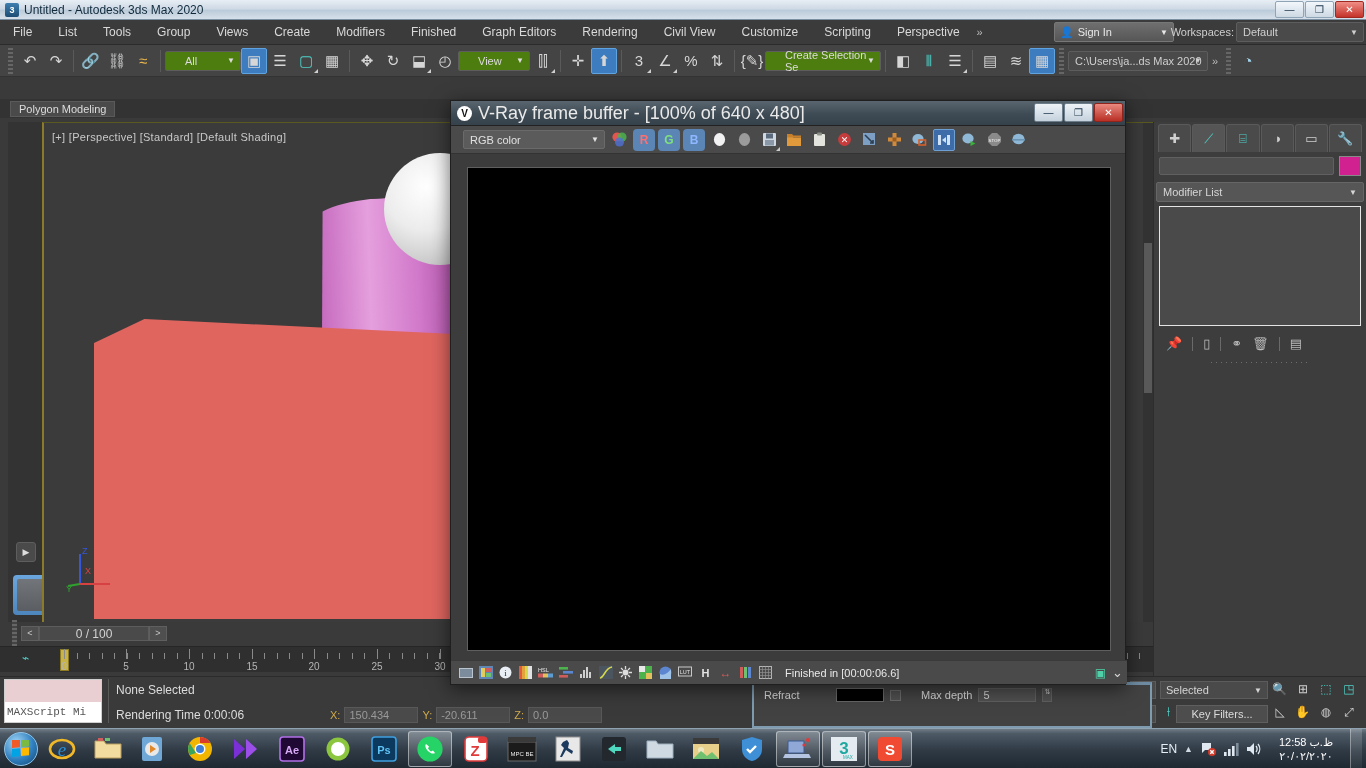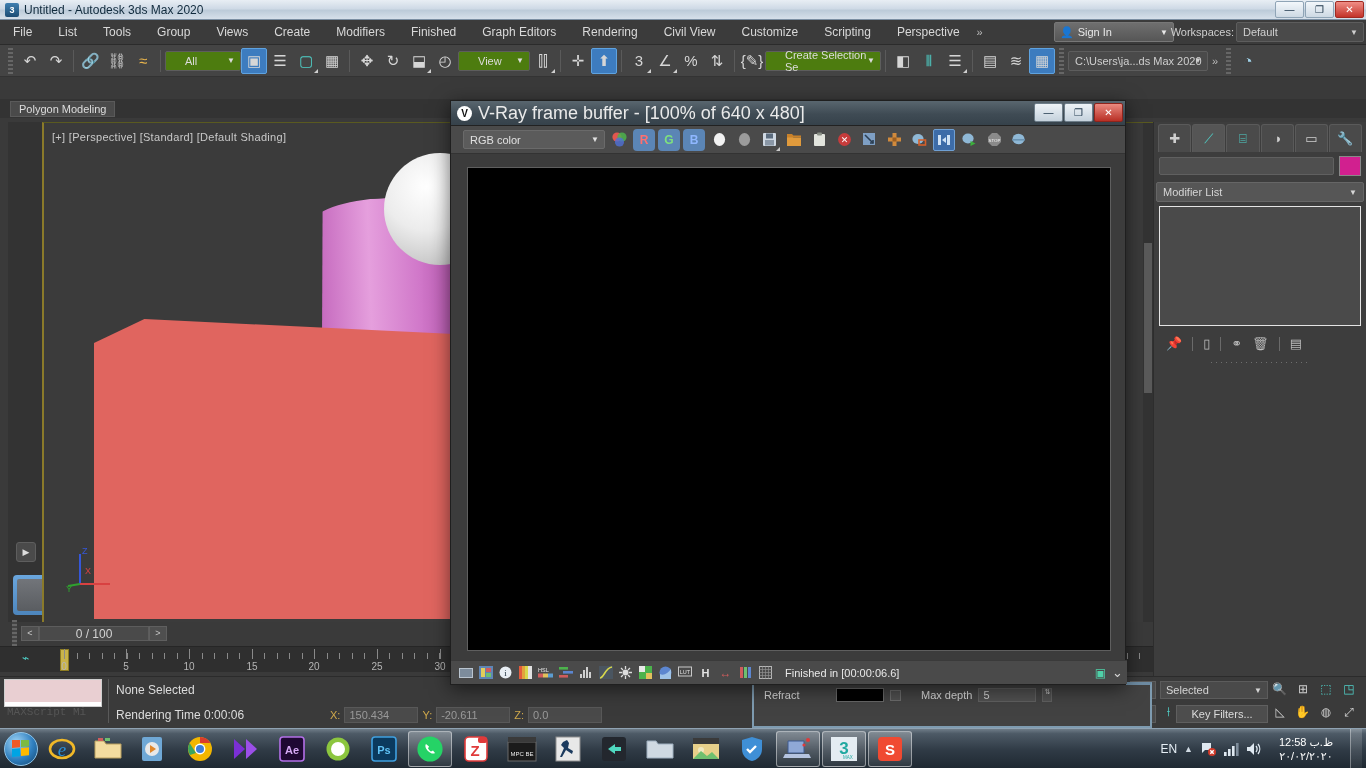--- a/index.html
+++ b/index.html
@@ -192,21 +192,21 @@
     position:absolute; left:60px; top:2px; width:9px; height:22px;
     background:#c8b34a; border:1px solid #8d7c22;
   }
 
   
   .statusarea{
     position:absolute; left:0; top:676px; width:1366px; height:52px;
     background:#3a3a3a; border-top:1px solid #2b2b2b;
   }
   .maxscript{
-    position:absolute; left:4px; top:2px; width:98px; height:28px;
+    position:absolute; left:4px; top:2px; width:98px; height:44px;
     border:1px solid #cfcfcf; background:#fff;
   }
   .maxscript .pink{ height:22px; background:#e9cfd2; }
   .maxscript .lbl{
     height:20px; font-family:"Liberation Mono", monospace; font-size:11px;
     color:#555; padding-left:2px; line-height:20px; white-space:nowrap; overflow:hidden;
   }
   .statusdiv{ position:absolute; left:108px; top:2px; width:1px; height:44px; background:#5a5a5a;}
   .stat-l1{ position:absolute; left:116px; top:6px; font-size:12px; color:#dcdcdc;}
   .stat-l2{ position:absolute; left:116px; top:31px; font-size:12px; color:#dcdcdc;}

